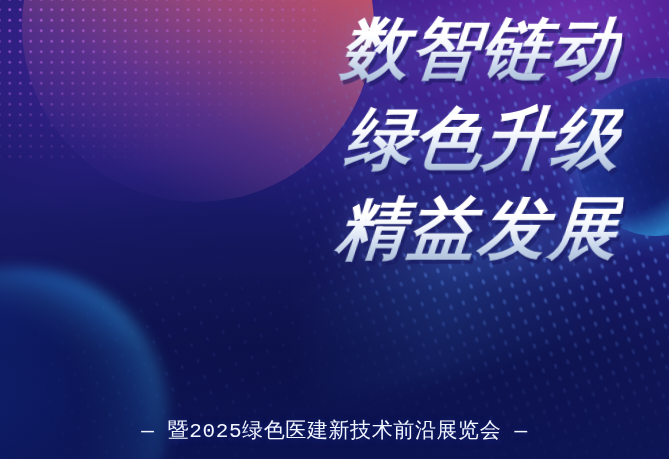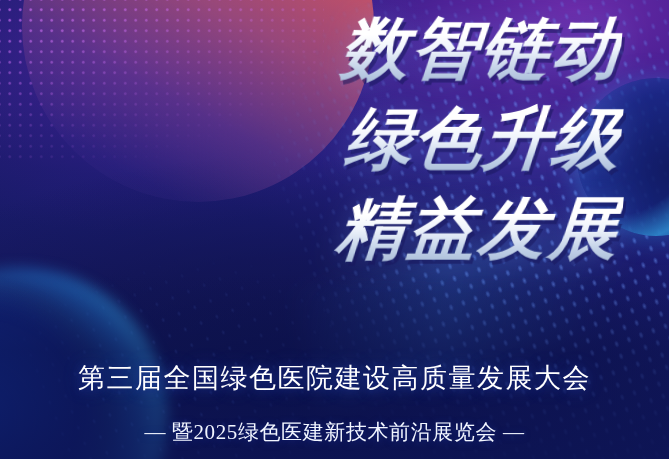--- a/index.html
+++ b/index.html
@@ -222,21 +222,21 @@
     font-family: "DejaVu Sans", "Liberation Sans", sans-serif;
     font-size: 27px;
     line-height: 38px;
     letter-spacing: 1.5px;
     color: #ffffff;
     text-shadow: 0 1px 8px rgba(20,40,140,0.85), 0 0 20px rgba(90,150,255,0.30);
   }
 
   .sub-sec {
     margin-top: 20px;
-    font-family: Liberation Serif, serif;
+    font-family: Liberation Mono, monospace;
     font-size: 21px;
     line-height: 30px;
     letter-spacing: 0.6px;
     color: #f2f6ff;
     text-shadow: 0 1px 7px rgba(20,40,140,0.85);
   }
 </style>
 </head>
 <body>
 
@@ -259,17 +259,16 @@
 
   <div class="bottom-shade"></div>
 
   <div class="headline">
     <div class="hl-line hl-line-1">数智链动</div>
     <div class="hl-line hl-line-2">绿色升级</div>
     <div class="hl-line hl-line-3">精益发展</div>
   </div>
 
   <div class="sub-block">
-    <div class="sub-main">第三届全国绿色医院建设高质量发展大会</div>
     <div class="sub-sec">— 暨2025绿色医建新技术前沿展览会 —</div>
   </div>
 
 </div>
 
 </body></html>

